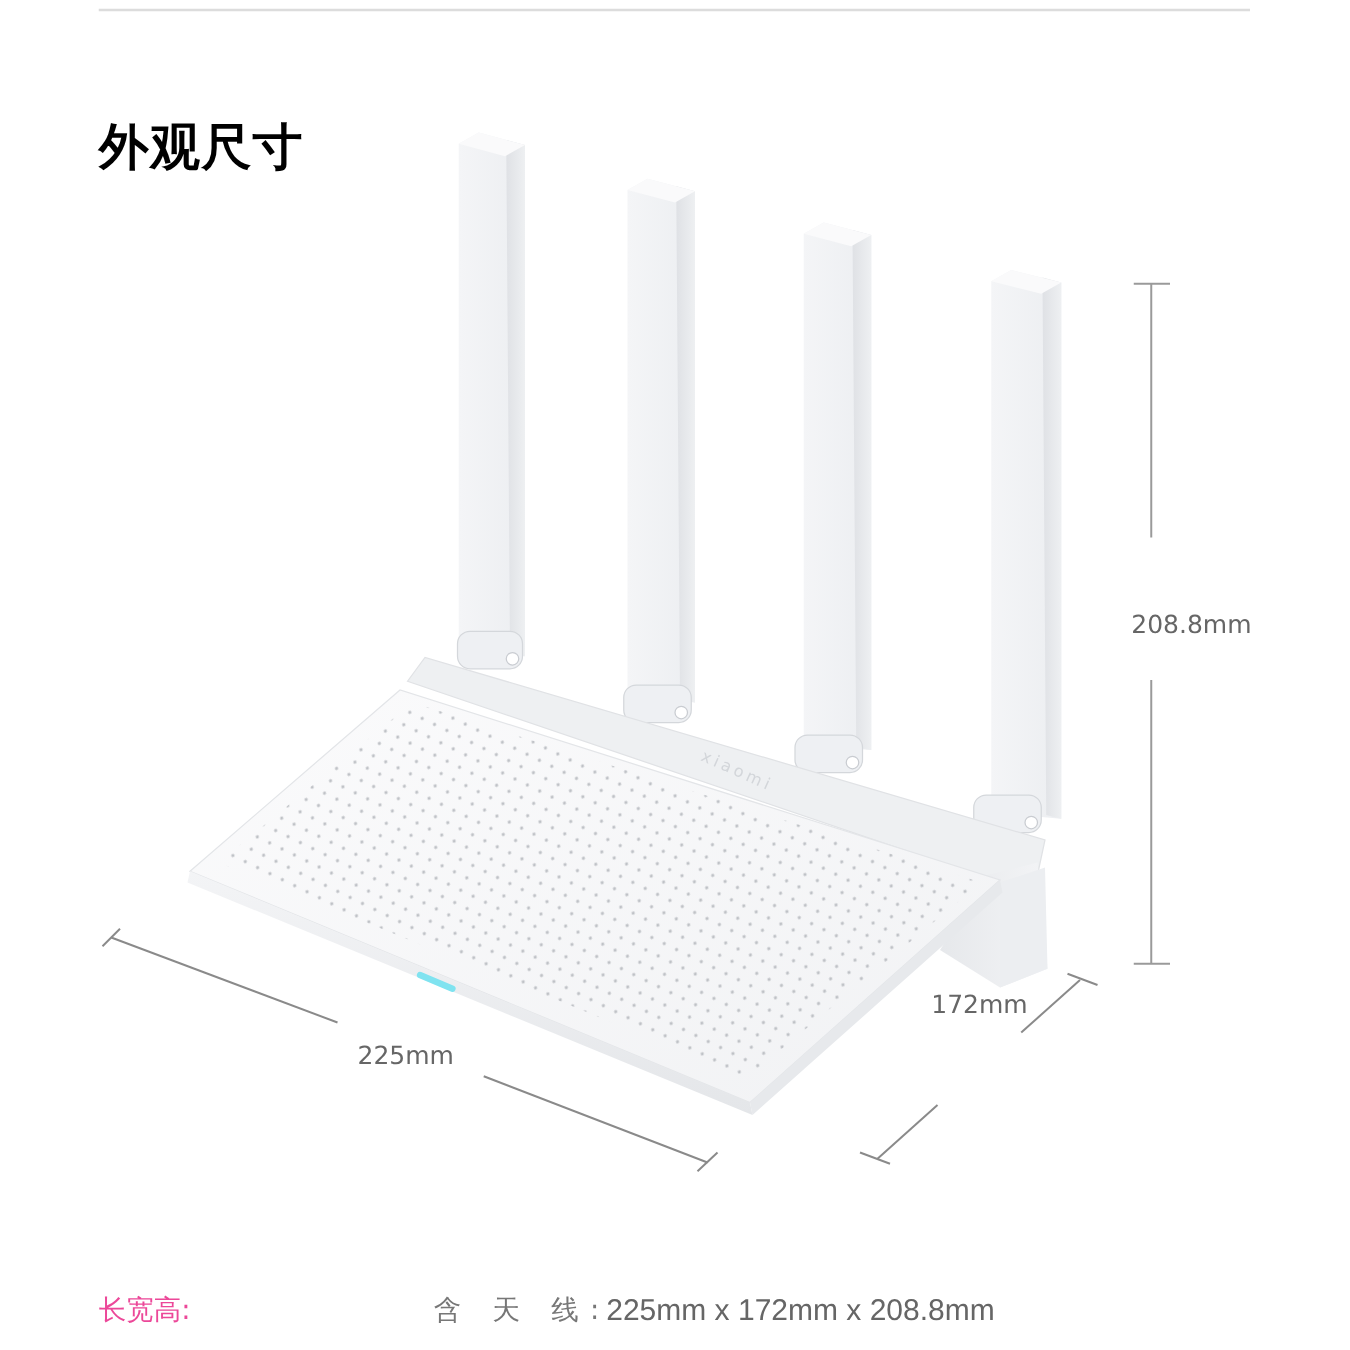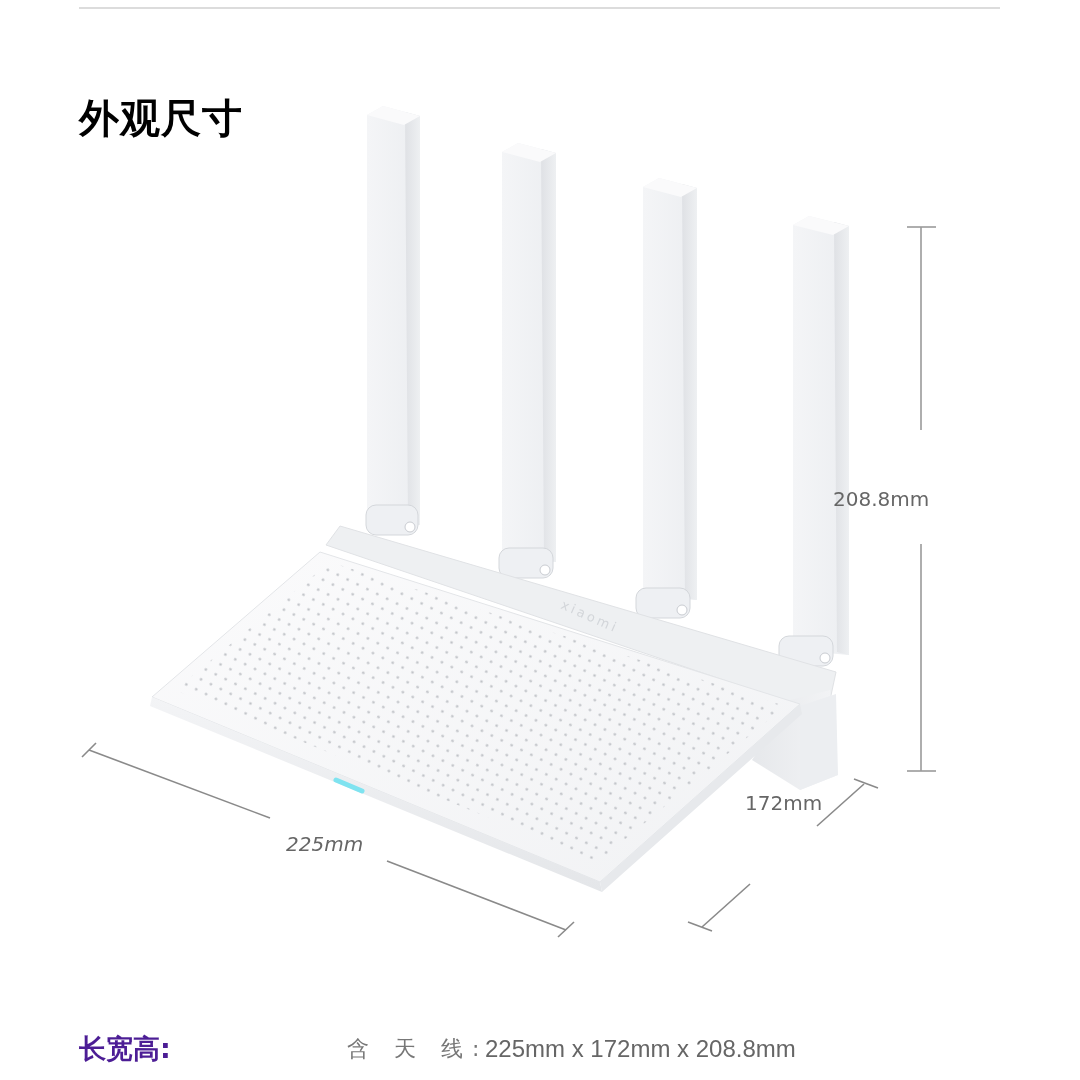--- a/index.html
+++ b/index.html
@@ -4,25 +4,25 @@
   <style>
     html, body { margin: 0; padding: 0; background: #ffffff; }
     body { width: 1080px; height: 1080px; position: relative; overflow: hidden;
            font-family: "DejaVu Sans", "Liberation Sans", sans-serif; }
     .top-rule { position: absolute; left: 79px; top: 7px; width: 921px; height: 2px; background: #dcdcdc; }
     .section-title { position: absolute; left: 79px; top: 92px; font-size: 40px; font-weight: 700;
                      color: #000; letter-spacing: 1px; line-height: 52px; }
     .figure { position: absolute; left: 0; top: 0; width: 1080px; height: 1000px; }
     .dim-label { position: absolute; font-family: "DejaVu Sans", sans-serif; font-size: 20px;
                  color: #666; line-height: 24px; white-space: nowrap; }
-    .dim-height { left: 833px; top: 487px; }
-    .dim-width { left: 286px; top: 832px; font-style: italic; }
+    .dim-height { left: 905px; top: 487px; }
+    .dim-width { left: 286px; top: 832px; }
     .dim-depth { left: 745px; top: 791px; }
     .spec-row { position: absolute; left: 79px; top: 1032px; width: 920px; height: 36px; }
-    .spec-label { position: absolute; left: 0; top: 0; font-size: 27px; font-weight: bold; color: #4c1d95; line-height: 34px; }
+    .spec-label { position: absolute; left: 0; top: 0; font-size: 22px; font-weight: normal; color: #ec4899; line-height: 34px; }
     .spec-prefix { position: absolute; left: 268px; top: 0; font-size: 22px; color: #777; letter-spacing: 9px; line-height: 34px; }
     .spec-value { position: absolute; left: 406px; top: 0; font-size: 24px; color: #666; line-height: 34px;
                   font-family: "Liberation Sans", sans-serif; }
   </style>
 </head>
 <body>
 
 <div class="top-rule"></div>
 
 <div class="section-title">外观尺寸</div>

